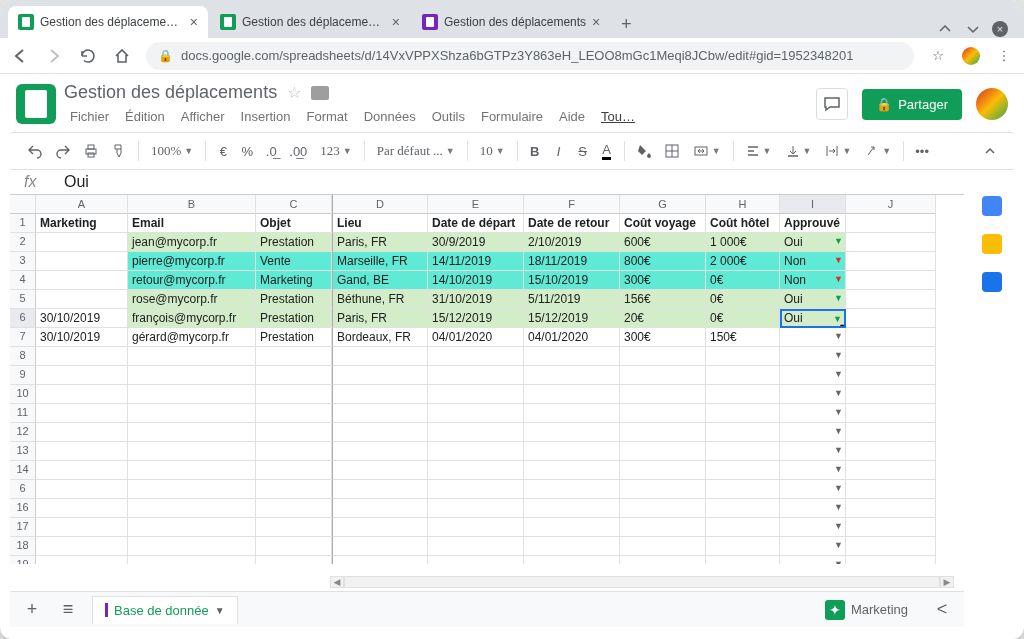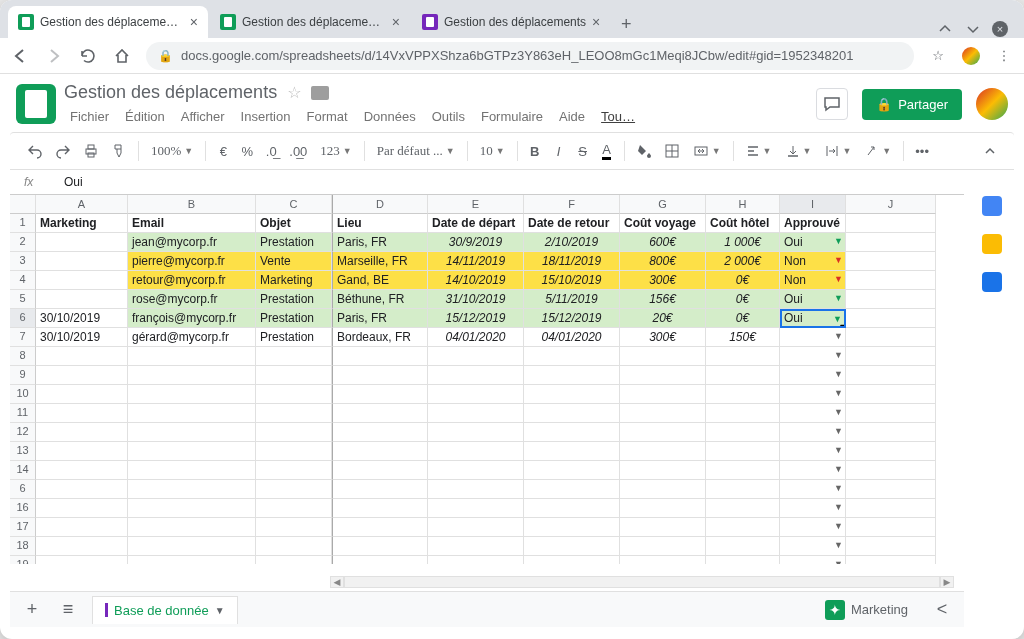--- a/index.html
+++ b/index.html
@@ -45,36 +45,36 @@
 
   
   .toolbar { height: 38px; border-top:1px solid #e0e0e0; border-bottom: 1px solid #e0e0e0; display: flex; align-items: center; padding: 0 12px; gap: 2px; font-size: 13px; color: #5f6368; margin: 6px 10px 0; border-radius:4px 4px 0 0;}
   .tbtn { padding: 4px 5px; cursor: pointer; display:flex;align-items:center;gap:2px; min-width:22px;justify-content:center;}
   .tsep { width: 1px; height: 20px; background: #e0e0e0; margin: 0 4px; }
   .tdrop { display:flex;align-items:center;gap:3px;padding:4px 6px;cursor:pointer;font-family:Liberation Serif, serif;}
   .tdrop .dd { font-size:9px;color:#777; }
   .collapse-tb { margin-left:auto; }
 
   
-  .fx-bar { height: 24px; display: flex; align-items: center; padding: 0 14px; font-size: 12px; color: #888; margin: 0 10px;}
+  .fx-bar { height: 24px; display: flex; align-items: center; padding: 0 14px; font-size: 16px; color: #888; margin: 0 10px;}
   .fx-bar .fx { font-style: italic; width: 40px; }
   .fx-bar .val { color: #202124; }
 
   
   .sheet-wrap { margin: 0 60px 0 10px; border-top:1px solid #ccc; position:relative; height: 370px; overflow:hidden;}
   .sheet { display: grid; grid-template-columns: 26px 92px 128px 76px 96px 96px 96px 86px 74px 66px 90px; font-size: 12px; }
   .ch { background: #f8f9fa; border-right: 1px solid #e0e0e0; border-bottom: 1px solid #ccc; text-align: center; padding: 3px 0; color: #5f6368; font-size:11px;position:sticky;top:0;}
   .ch.selected { background:#e8eaed; }
   .rh { background: #f8f9fa; border-right: 1px solid #ccc; border-bottom: 1px solid #e0e0e0; text-align: center; padding: 2px 0; color: #5f6368; font-size:11px;}
   .rh.selected { background:#e8eaed; }
   .cell { border-right: 1px solid #e0e0e0; border-bottom: 1px solid #e0e0e0; padding: 2px 4px; height: 19px; white-space:nowrap;overflow:hidden;position:relative;}
   .cell.header-row { font-weight: 700; }
-  .cell.right { text-align: center; font-style: italic; }
+  .cell.right { text-align: left; }
   .cell.green { background: #d4edc9; }
-  .cell.red { background: #fde047; }
+  .cell.red { background: #5eead4; }
   .cell.active { border: 2px solid #1a73e8; padding:0 2px;}
   .dv-arrow { position:absolute; right:2px; top:3px; font-size:9px; color:#666;cursor:pointer;}
   .dv-arrow.red { color:#d93025;}
   .dv-arrow.green { color:#0f9d58;}
   .col-d-border { border-left: 1px solid #aaa; }
 
   
   .side-panel { position: absolute; right: 10px; top: 196px; width: 44px; display:flex;flex-direction:column;gap:18px;align-items:center;}
   .side-panel .sicon { width:20px;height:20px;border-radius:4px;cursor:pointer;}
   .s-cal { background:#4285f4;}

